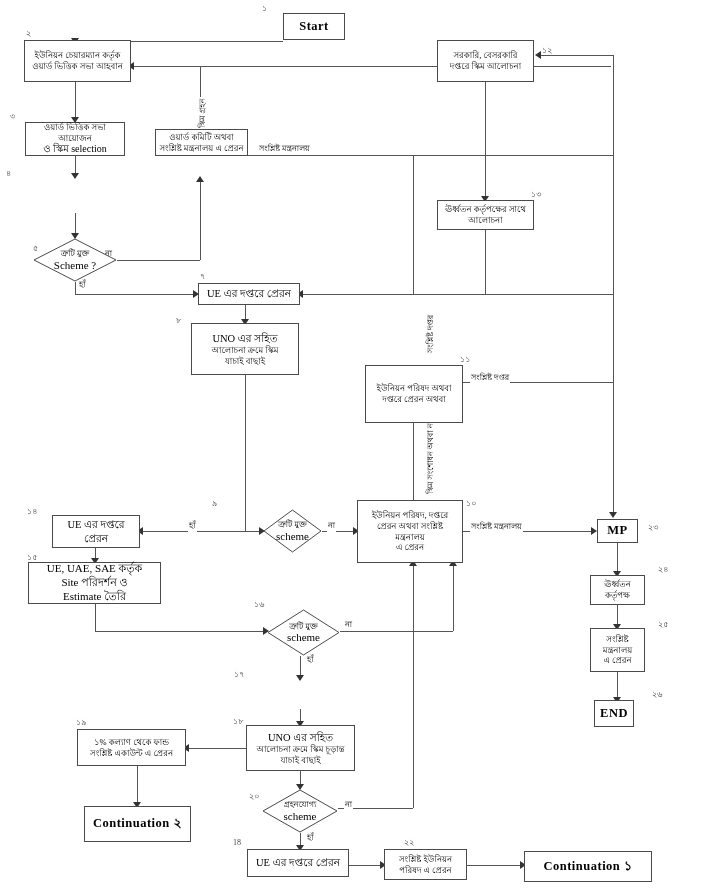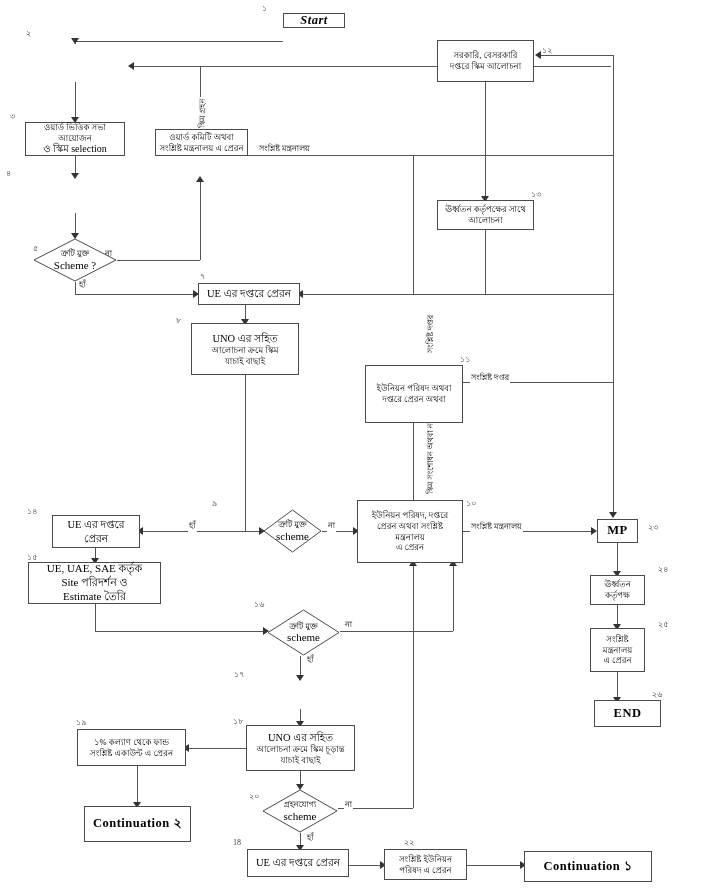--- a/index.html
+++ b/index.html
@@ -216,25 +216,31 @@
 
   <div class="ln lnv" style="left:617px; top:543px; height:32px;"></div>
   <div class="arw down" style="left:613px; top:571px;"></div>
 
   <div class="ln lnv" style="left:617px; top:605px; height:23px;"></div>
   <div class="arw down" style="left:613px; top:624px;"></div>
 
   <div class="ln lnv" style="left:617px; top:672px; height:28px;"></div>
   <div class="arw down" style="left:613px; top:697px;"></div>
 
-  <div class="node big" style="left:283px; top:13px; width:62px; height:15px;font-style:italic;">
+  <div class="node big" style="left:283px; top:13px; width:62px; height:27px;">
     <span class="txt">Start</span>
   </div>
   <div class="num" style="left:262px; top:2px;">১</div>
 
+  <div class="node" style="left:24px; top:40px; width:107px; height:42px;">
+    <span class="txt">
+      <span>ইউনিয়ন চেয়ারম্যান  কর্তৃক</span><br>
+      <span>ওয়ার্ড ভিত্তিক সভা আহবান</span>
+    </span>
+  </div>
   <div class="num" style="left:26px; top:27px;">২</div>
 
   <div class="node" style="left:25px; top:122px; width:100px; height:34px;">
     <span class="txt">
       <span>ওয়ার্ড ভিত্তিক সভা আয়োজন</span><br>
       <span class="mid" style="font-size:10px">ও স্কিম selection</span>
     </span>
   </div>
   <div class="num" style="left:10px; top:110px;">৩</div>
 
@@ -412,21 +418,21 @@
 
   <div class="node" style="left:590px; top:628px; width:55px; height:44px;">
     <span class="txt">
       <span>সংশ্লিষ্ট</span><br>
       <span>মন্ত্রনালয়</span><br>
       <span>এ প্রেরন</span>
     </span>
   </div>
   <div class="num" style="left:658px; top:618px;">২৫</div>
 
-  <div class="node big" style="left:594px; top:700px; width:67px; height:27px;">
+  <div class="node big" style="left:594px; top:700px; width:40px; height:27px;">
     <span class="txt">END</span>
   </div>
   <div class="num" style="left:652px; top:688px;">২৬</div>
 
   <div class="node big" style="left:84px; top:806px; width:107px; height:36px;">
     <span class="txt">Continuation ২</span>
   </div>
 
   <div class="node big" style="left:524px; top:851px; width:128px; height:31px;">
     <span class="txt">Continuation ১</span>

